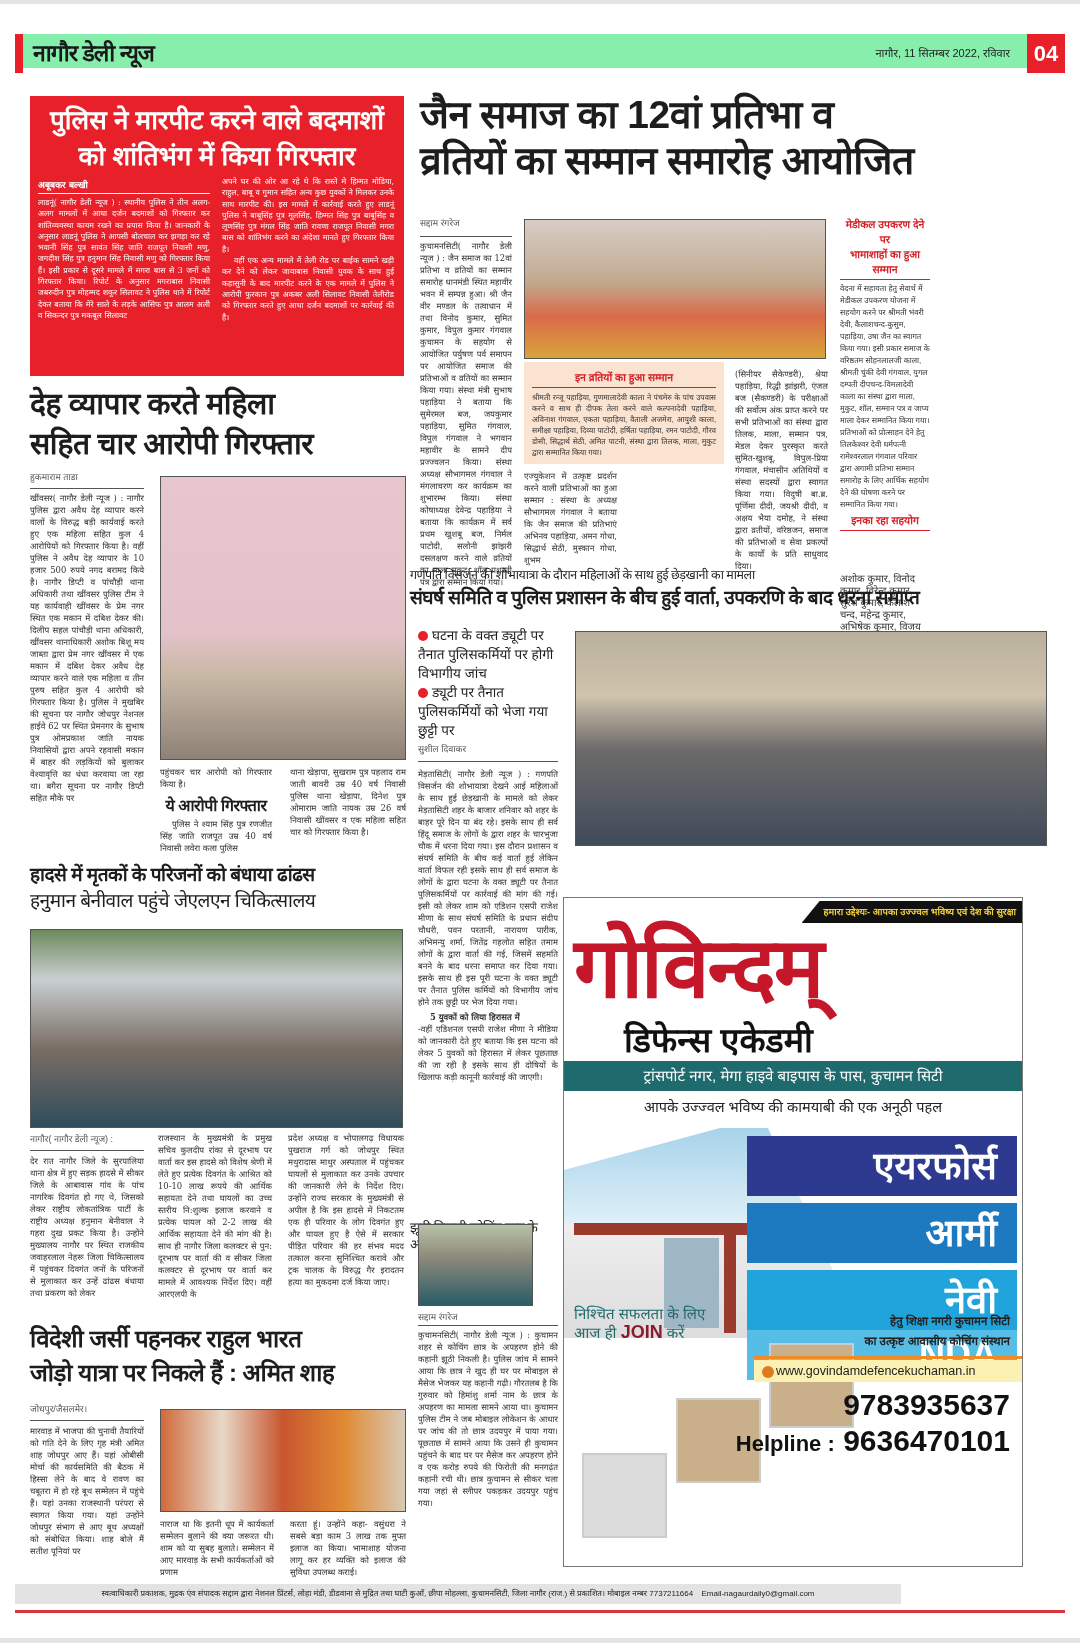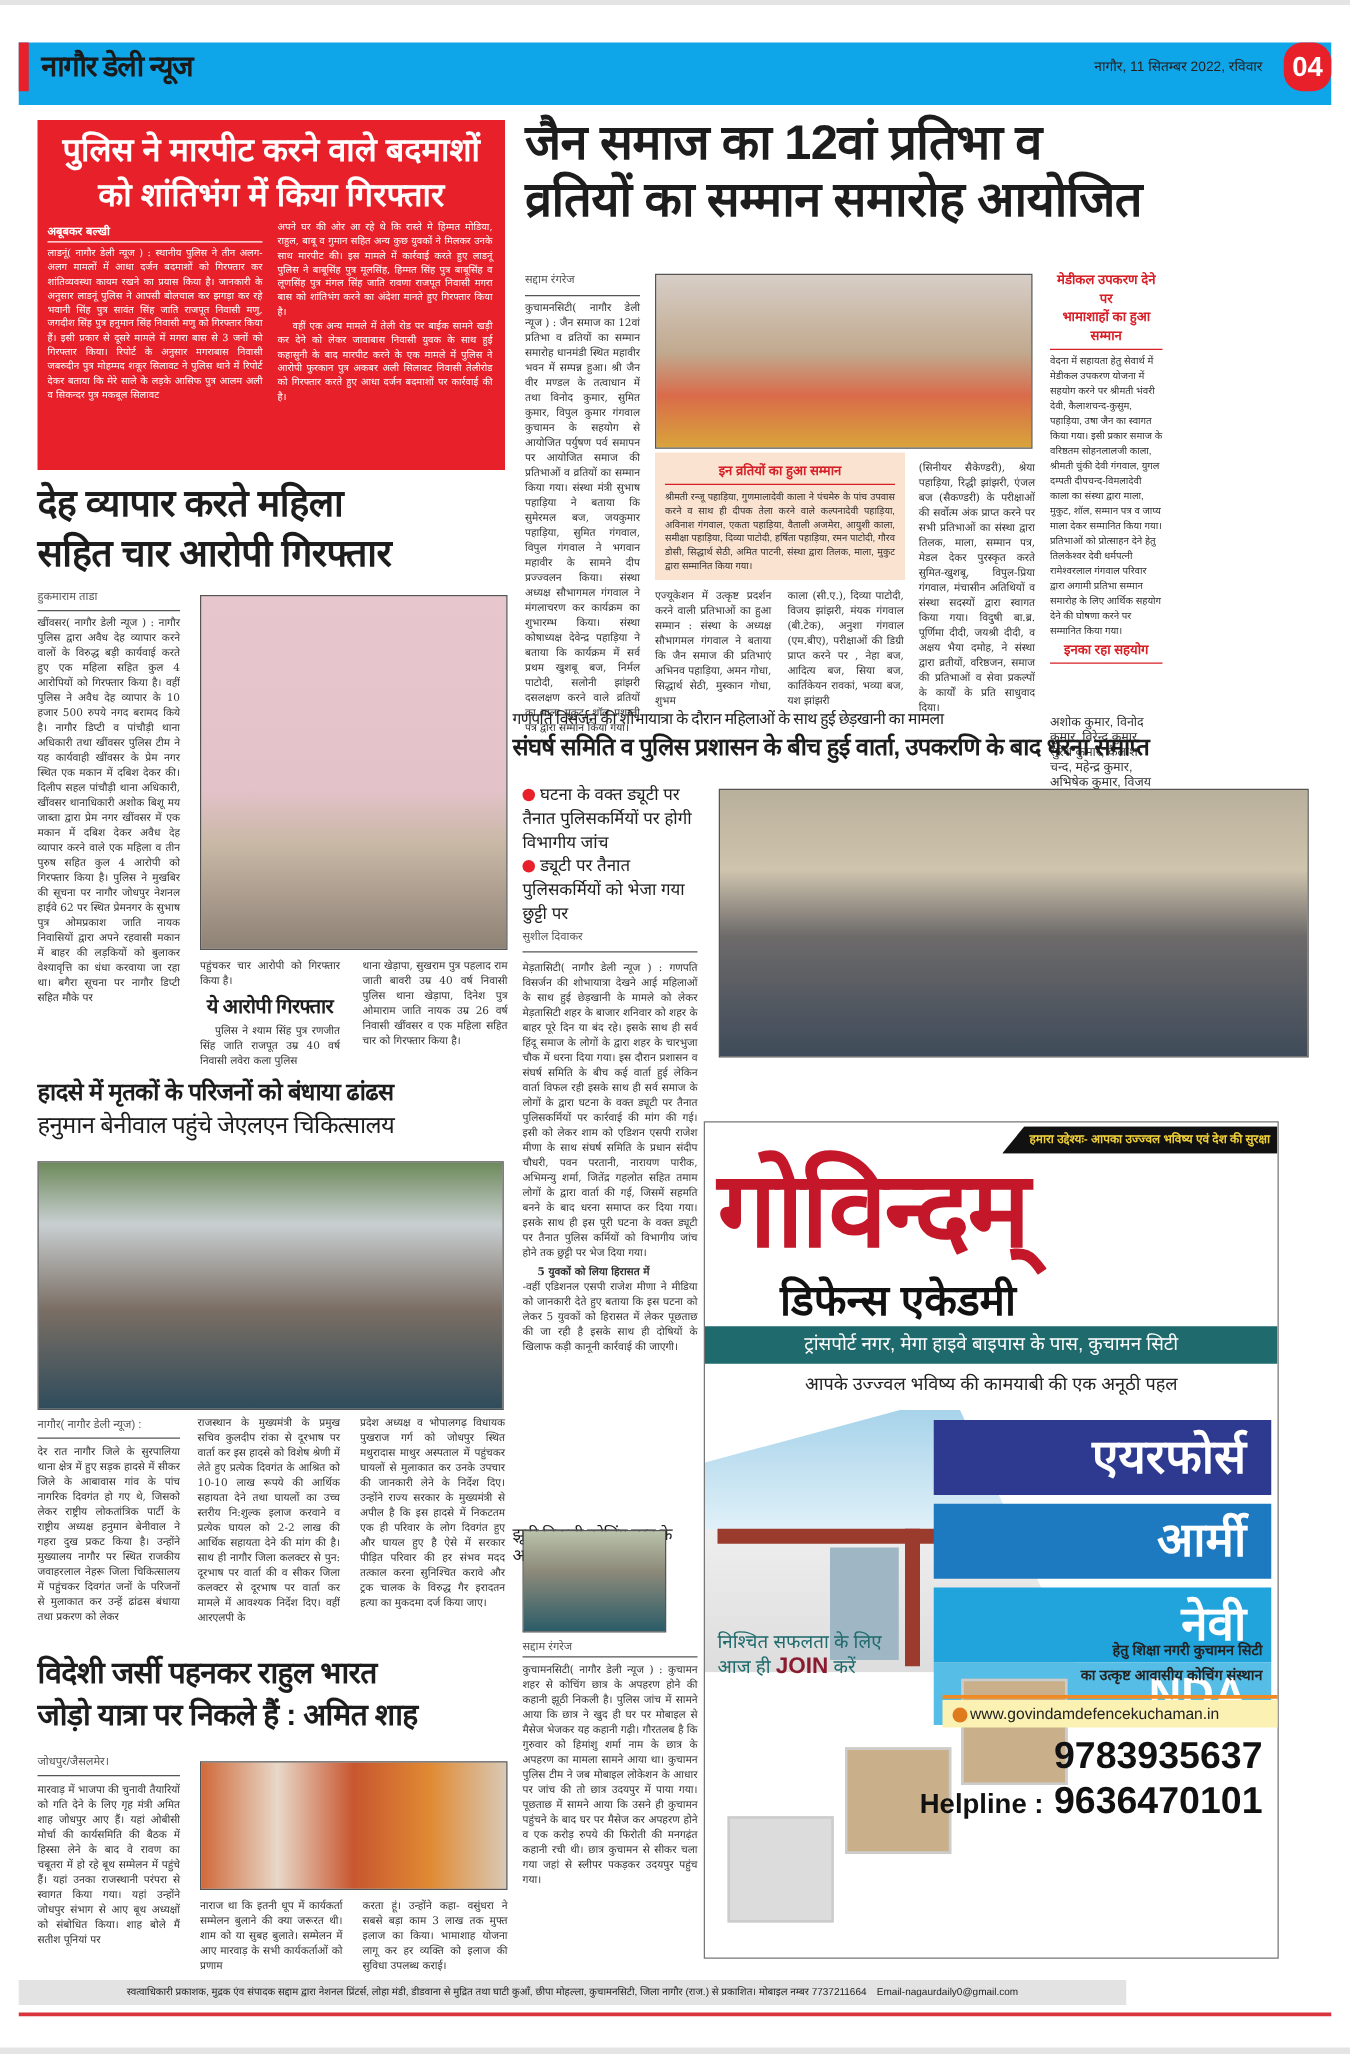--- a/index.html
+++ b/index.html
@@ -1,25 +1,25 @@
 <!DOCTYPE html>
 <html><head>
 <meta charset="utf-8">
 <style>
   * { box-sizing: border-box; margin: 0; padding: 0; }
   html, body { width: 1080px; height: 1643px; background: #e4e4e4; overflow: hidden; }
   body { font-family: "DejaVu Sans", sans-serif; color: #222; position: relative; }
   .page { position: absolute; left: 0; top: 4px; width: 1080px; height: 1634px; background: #fff; }
   .abs { position: absolute; }
   
-  .masthead { left: 15px; top: 30px; width: 1050px; height: 50px; background: #0ea5e9; }
+  .masthead { left: 15px; top: 30px; width: 1050px; height: 34px; background: #86efac; }
   .masthead .redbar { left: 0; top: 0; width: 8px; height: 39px; background: #e8202a; }
   .masthead .paper-name { left: 18px; top: 2px; font-family: "Liberation Sans", sans-serif; font-weight: bold; font-size: 23px; color: #1a1a1a; letter-spacing: -1px; }
   .masthead .dateline { right: 55px; top: 11px; font-size: 11px; color: #222; font-family: "Liberation Sans", sans-serif; }
-  .masthead .pageno { right: 0; top: 0; width: 38px; height: 39px; background: #e8202a; color: #fff; font-weight: bold; font-size: 22px; text-align: center; line-height: 39px; font-family: "Liberation Sans", sans-serif; border-radius: 15px; }
+  .masthead .pageno { right: 0; top: 0; width: 38px; height: 39px; background: #e8202a; color: #fff; font-weight: bold; font-size: 22px; text-align: center; line-height: 39px; font-family: "Liberation Sans", sans-serif; }
   
   .body-text { font-family: "DejaVu Serif", serif; font-size: 8.4px; line-height: 12px; color: #333; text-align: justify; }
   .byline { font-family: "Liberation Sans", sans-serif; font-size: 9px; color: #555; }
   .rule { height: 1px; background: #555; }
   .headline { font-family: "Liberation Sans", sans-serif; font-weight: bold; color: #1d1d1d; text-align: left; letter-spacing: -0.5px; }
   .photo { background: #b8a58f; border: 1px solid #555; overflow: hidden; }
   
   .redbox { left: 30px; top: 92px; width: 374px; height: 280px; background: #e8202a; }
   .redbox .hl { color: #fff; font-size: 26px; line-height: 36px; text-align: center; font-weight: bold; font-family: "Liberation Sans", sans-serif; width: 100%; top: 6px; left: 0; }
   .redbox .txt { color: #fff; font-family: "DejaVu Serif", serif; font-size: 7.8px; line-height: 11.3px; text-align: justify; }
@@ -87,21 +87,20 @@
 
   <div class="abs photo" style="left:524px;top:215px;width:302px;height:140px;background:linear-gradient(180deg,#d7cec7 0%,#c1a98e 45%,#d96b4a 70%,#d9a43a 100%);"></div>
 
   <div class="abs peach" style="left:524px;top:358px;width:200px;height:102px;">
     <div class="sidebox-title" style="margin-top:8px;">इन व्रतियों का हुआ सम्मान</div>
     <div class="rule" style="background:#d61f26;margin:2px 8px 4px 8px;"></div>
     <div class="body-text" style="font-family:'Liberation Sans',sans-serif;padding:0 8px;font-size:7.6px;line-height:11px;">श्रीमती रन्जू पहाड़िया, गुणमालादेवी काला ने पंचमेरु के पांच उपवास करने व साथ ही दीपक तेला करने वाले कल्पनादेवी पहाड़िया, अविनाश गंगवाल, एकता पहाड़िया, वैताली अजमेरा, आयुशी काला, समीक्षा पहाड़िया, दिव्या पाटोदी, हर्षिता पहाड़िया, रमन पाटोदी, गौरव डोसी, सिद्धार्थ सेठी, अमित पाटनी, संस्था द्वारा तिलक, माला, मुकुट द्वारा सम्मानित किया गया।</div>
   </div>
 
   <div class="abs body-text" style="left:524px;top:466px;width:93px;">एज्यूकेशन में उत्कृष्ट प्रदर्शन करने वाली प्रतिभाओं का हुआ सम्मान : संस्था के अध्यक्ष सौभागमल गंगवाल ने बताया कि जैन समाज की प्रतिभाएं अभिनव पहाड़िया, अमन गोधा, सिद्धार्थ सेठी, मुस्कान गोधा, शुभम</div>
-  <div class="abs body-text" style="left:630px;top:466px;width:93px;">काला (सी.ए.), दिव्या पाटोदी, विजय झांझरी, मंयक गंगवाल (बी.टेक), अनुशा गंगवाल (एम.बीए), परीक्षाओं की डिग्री प्राप्त करने पर , नेहा बज, आदित्य बज, सिया बज, कार्तिकेयन रावकां, भव्या बज, यश झांझरी</div>
   <div class="abs body-text" style="left:735px;top:364px;width:93px;">(सिनीयर सैकेण्डरी), श्रेया पहाड़िया, रिद्धी झांझरी, एंजल बज (सैकण्डरी) के परीक्षाओं की सर्वोत्म अंक प्राप्त करने पर सभी प्रतिभाओं का संस्था द्वारा तिलक, माला, सम्मान पत्र, मेडल देकर पुरस्कृत करते सुमित-खुशबू, विपुल-प्रिया गंगवाल, मंचासीन अतिथियों व संस्था सदस्यों द्वारा स्वागत किया गया। विदुषी बा.ब्र. पूर्णिमा दीदी, जयश्री दीदी, व अक्षय भैया दमोह, ने संस्था द्वारा व्रतीयों, वरिष्ठजन, समाज की प्रतिभाओं व सेवा प्रकल्पों के कार्यों के प्रति साधुवाद दिया।</div>
 
   <div class="abs" style="left:840px;top:213px;width:90px;">
     <div class="sidebox-title">मेडीकल उपकरण देने पर</div>
     <div class="sidebox-title">भामाशाहों का हुआ सम्मान</div>
     <div class="rule" style="background:#d61f26;margin:2px 0 3px;"></div>
     <div class="body-text" style="font-family:'Liberation Sans',sans-serif;font-size:7.8px;text-align:left;">वेदना में सहायता हेतु सेवार्थ में मेडीकल उपकरण योजना में सहयोग करने पर श्रीमती भंवरी देवी, कैलाशचन्द-कुसुम, पहाड़िया, उषा जैन का स्वागत किया गया। इसी प्रकार समाज के वरिष्ठतम सोहनलालजी काला, श्रीमती चुंकी देवी गंगवाल, युगल दम्पती दीपचन्द-विमलादेवी काला का संस्था द्वारा माला, मुकुट, शॉल, सम्मान पत्र व जाप्य माला देकर सम्मानित किया गया। प्रतिभाओं को प्रोत्साहन देने हेतु तिलकेश्वर देवी धर्मपत्नी रामेश्वरलाल गंगवाल परिवार द्वारा अगामी प्रतिभा सम्मान समारोह के लिए आर्थिक सहयोग देने की घोषणा करने पर सम्मानित किया गया।</div>
     <div class="sidebox-title" style="margin-top:2px;">इनका रहा सहयोग</div>
     <div class="rule" style="background:#d61f26;margin:2px 0 3px;"></div>
     <div class="body-text" style="font-family:'Liberation Sans',sans-serif;font-size:10px;text-align:left;margin-top:42px;">अशोक कुमार, विनोद कुमार, विरेन्द्र कुमार, सुरेश कुमार, कैलाश चन्द, महेन्द्र कुमार, अभिषेक कुमार, विजय कुमार, सचिन कुमार, सुमति, नरेश कुमार जैन ने कार्यक्रम में सहयोग किया। मंच संचालन सुभाष रावंका ने किया।</div>

